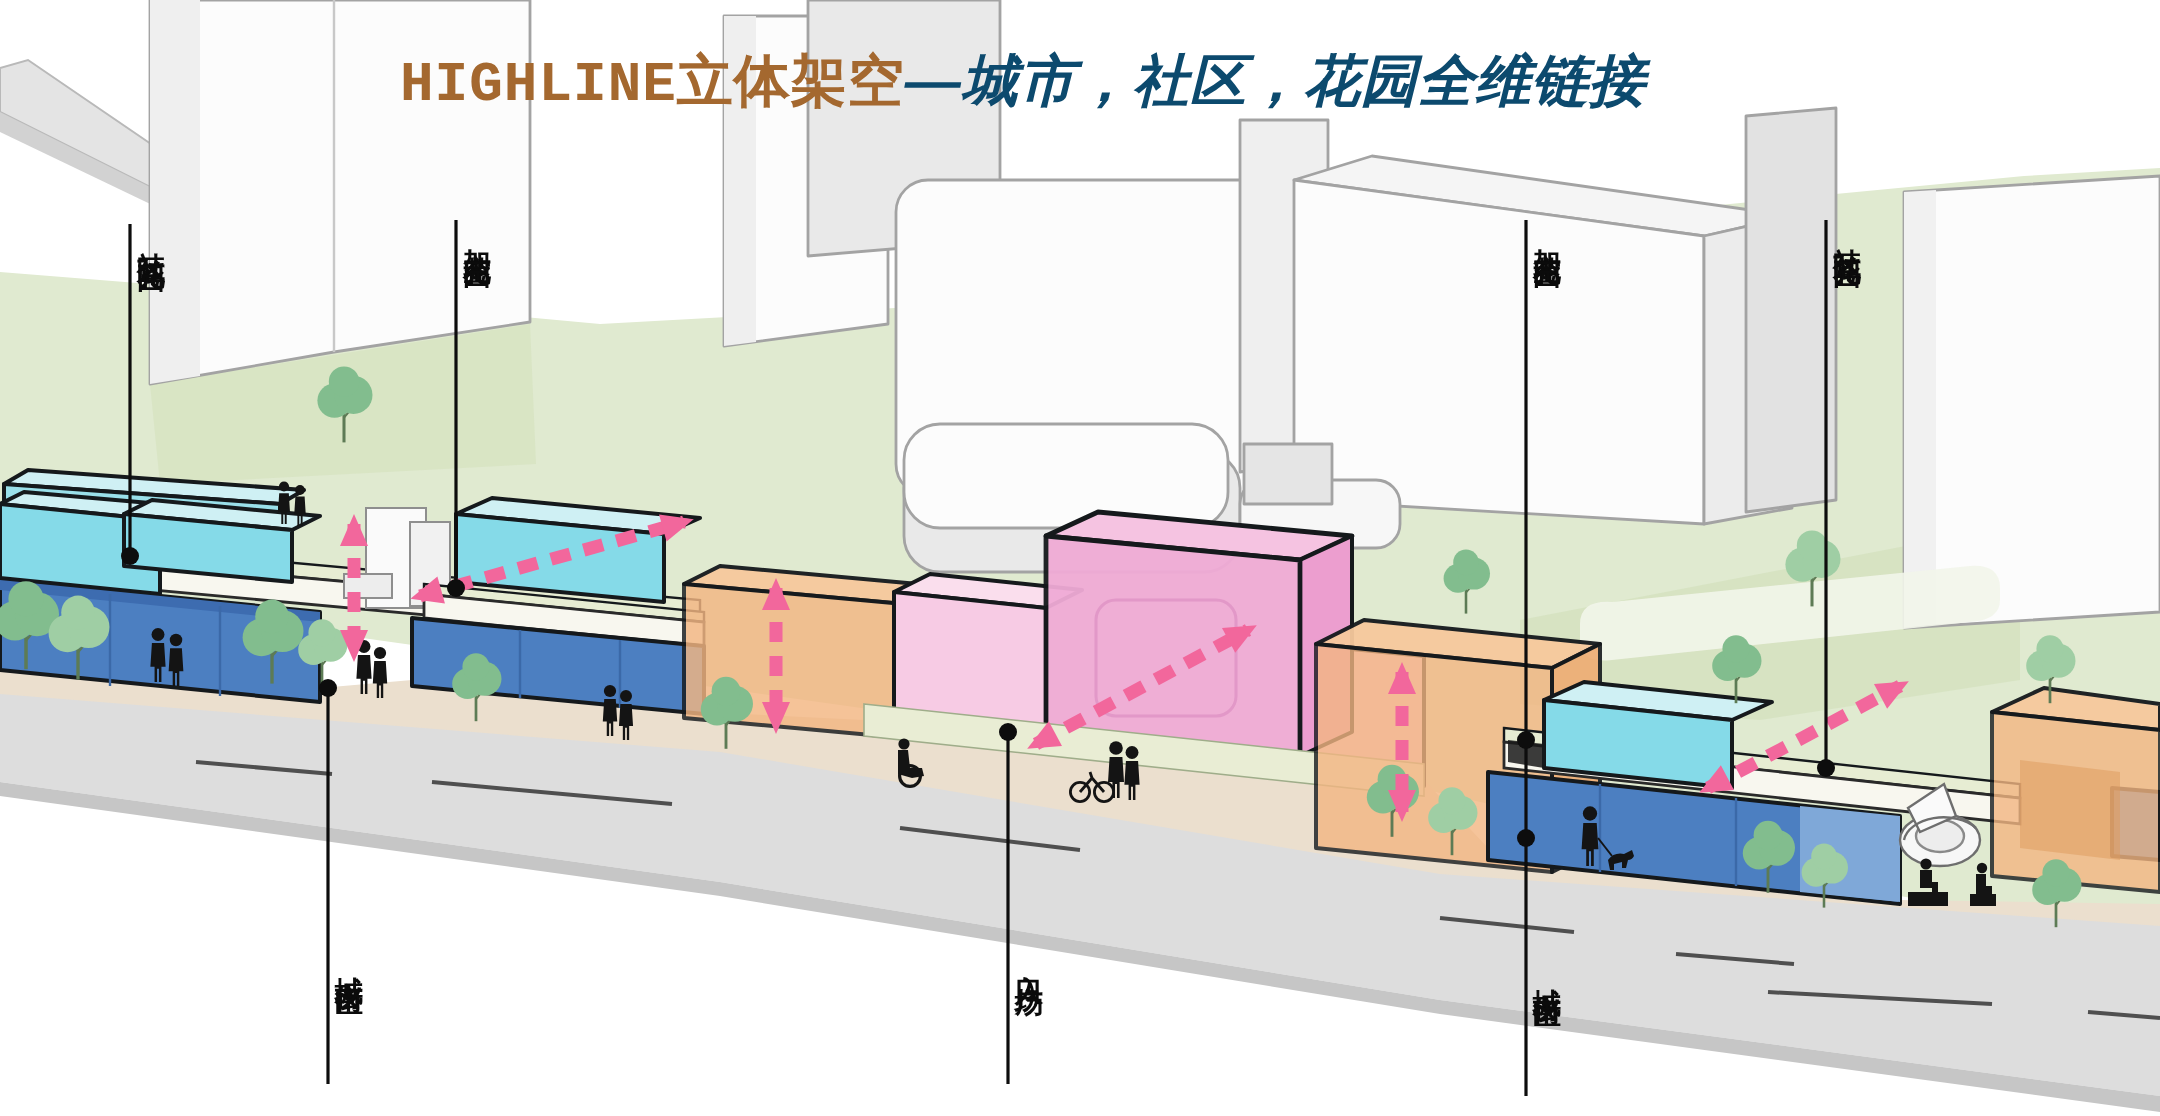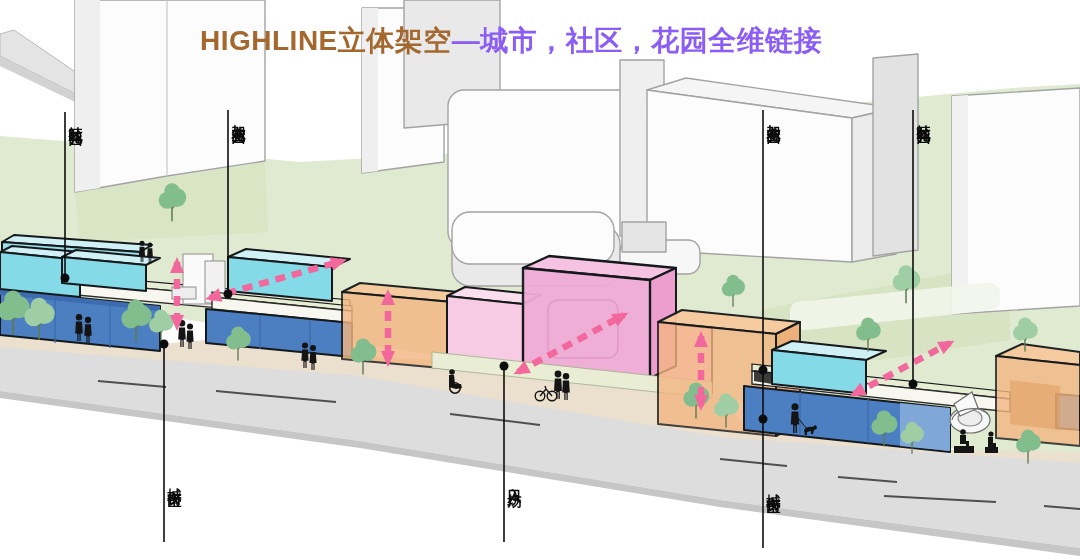--- a/index.html
+++ b/index.html
@@ -1,22 +1,22 @@
 <!DOCTYPE html>
 <html style="--titleBrown: #A4682F; --ink: #15191C; --arrowPink: #F2679C; --lawn: #E0EAD0; --lawnDark: #D5E2BF; --lawnWall: #C5D7AB; --terraceTop: #E7EDD3; --fascia: #F8F7EF; --plaza: #E9EDD4; --sidewalk: #EBDFCE; --road: #DDDDDD; --curb: #C6C6C6; --laneLine: #4F4F4F; --cyan: #85DAE8; --cyanTop: #CFF0F4; --blue: #4C7FC1; --blueLight: #7FA8D8; --orange: #F3B682; --orangeTop: #F7C99D; --orangeSide: #EFAC73; --pink: #F0ABD6; --pinkTop: #F5C3E1; --pinkSide: #EC9ECF; --pinkLow: #F7CBE4; --pinkLowTop: #FADEED; --treeDark: #82BD8E; --treeLight: #9FCEA4; --towerWhite: #FCFCFC; --towerShade: #EFEFEF; --towerGray: #E2E2E2; --towerLine: #A3A3A3; --person: #141414;"><head>
 <meta charset="utf-8">
 <style>
   html,body{margin:0;padding:0;background:#fff;}
   .stage{position:relative;width:1080px;height:558px;overflow:hidden;background:#fff;
          font-family:"Liberation Sans", sans-serif;}
   .stage svg{position:absolute;left:0;top:0;}
   .title{position:absolute;left:200px;top:22px;font-size:28px;font-weight:bold;
          letter-spacing:.5px;white-space:nowrap;}
-  .title .hl{color:var(--titleBrown);}
-  .title .rest{color:#8b5cf6;}
+  .title .hl{color:var(--titleBrown);font-family:Liberation Mono, monospace;}
+  .title .rest{color:#0c4a6e;font-style:italic;}
   .vlabel{position:absolute;writing-mode:vertical-rl;text-orientation:upright;
           font-size:14px;font-weight:bold;color:#0b0b0b;letter-spacing:2px;line-height:1;}
   .ol{stroke:var(--ink);stroke-width:2;stroke-linejoin:round;}
   .ol25{stroke:var(--ink);stroke-width:2.4;stroke-linejoin:round;}
   .tline{stroke:var(--towerLine);stroke-width:1.4;stroke-linejoin:round;}
   .callout{stroke:#0d0d0d;stroke-width:1.6;}
   .arrow{stroke:var(--arrowPink);stroke-width:6.5;stroke-dasharray:10 7;fill:none;}
 </style>
 </head>
 <body>

